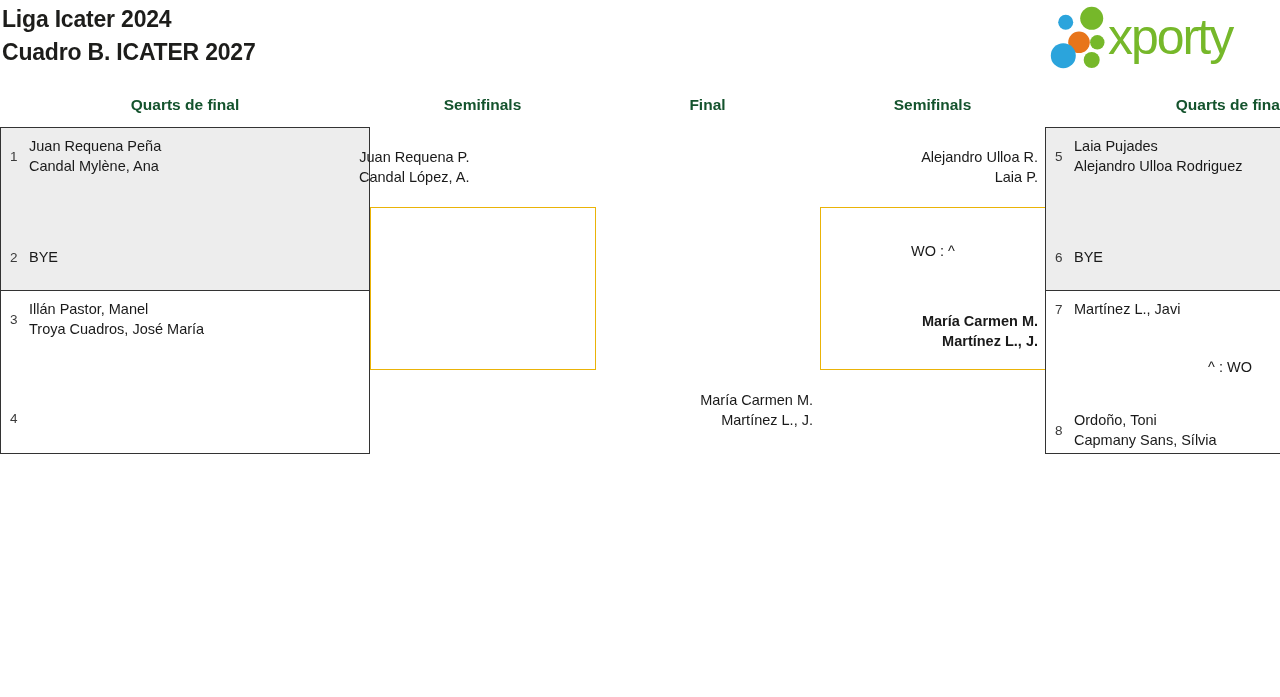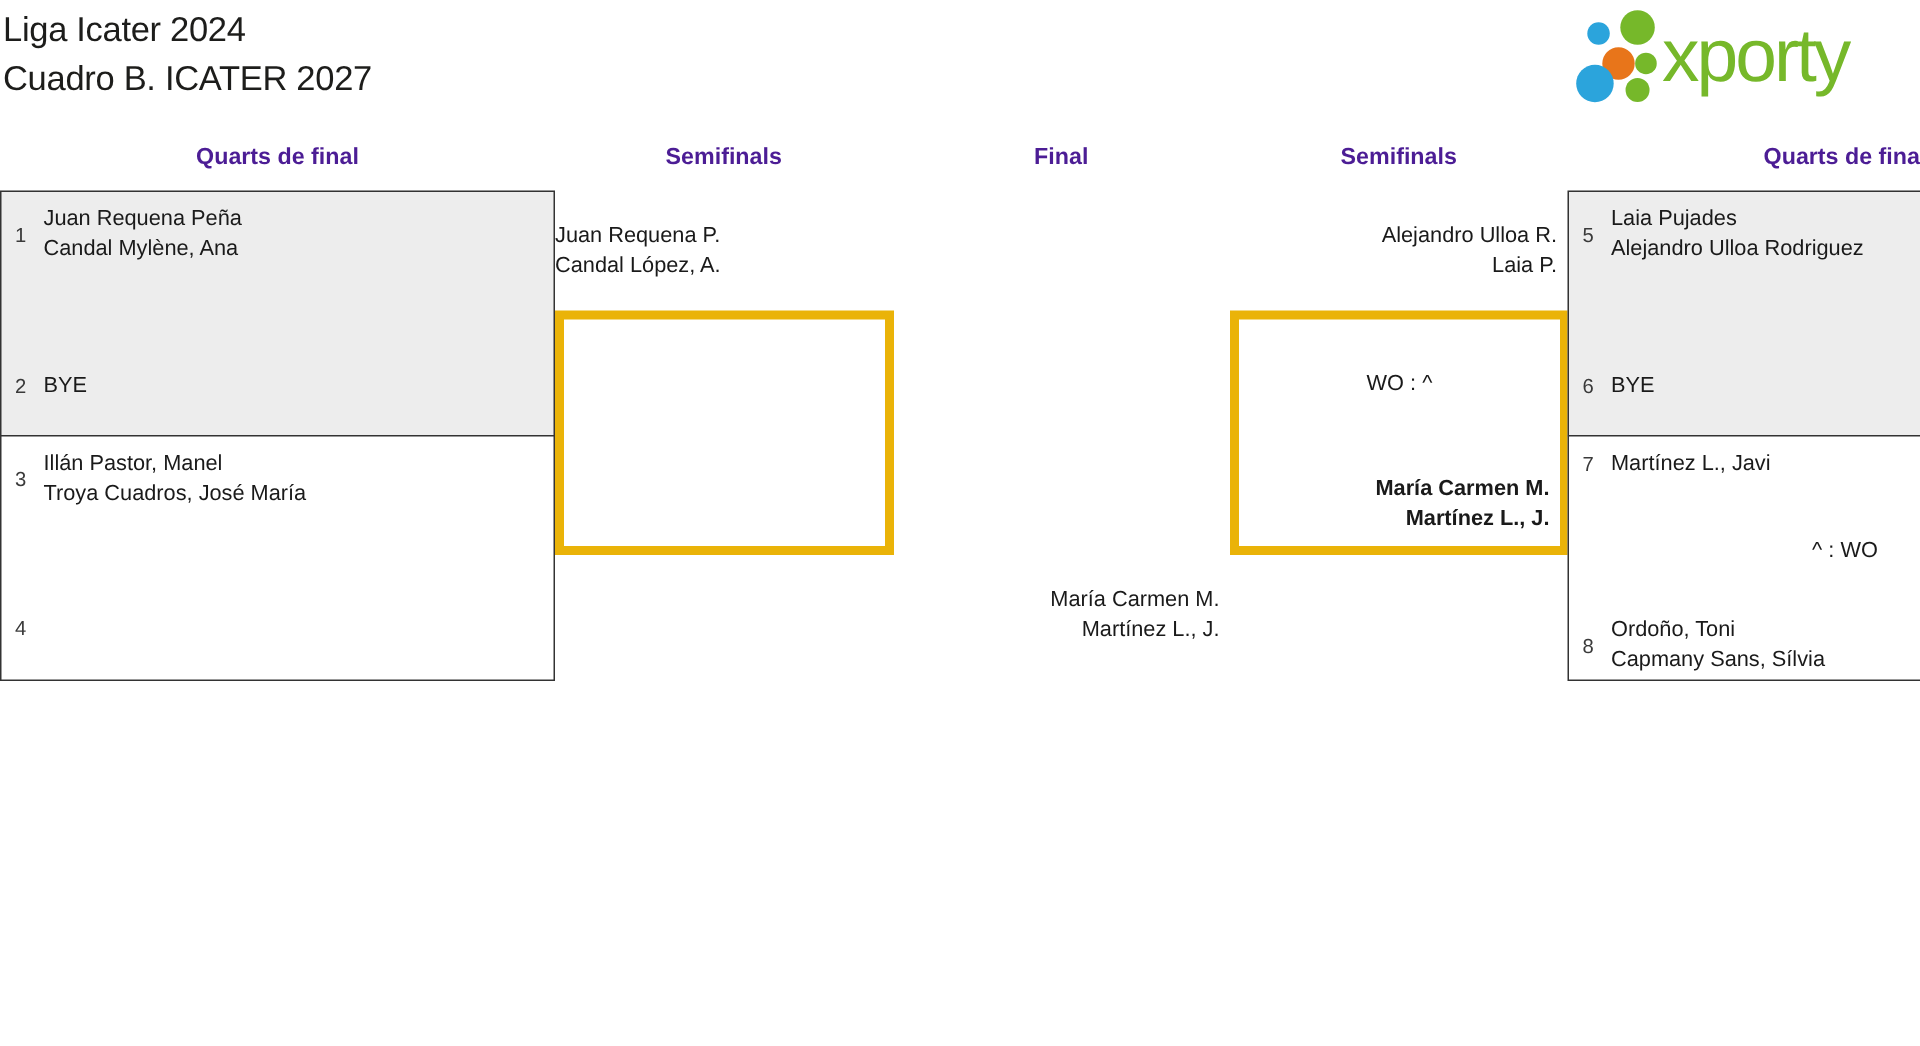--- a/index.html
+++ b/index.html
@@ -5,37 +5,37 @@
   html,body{margin:0;padding:0}
   body{
     width:1280px;height:697px;overflow:hidden;position:relative;
     background:#ffffff;color:#1a1a1a;
     font-family:"Liberation Sans",sans-serif;
     -webkit-font-smoothing:antialiased;
   }
   .abs{position:absolute}
 
   
-  .title{left:2px;top:3px;font-size:23px;line-height:33px;font-weight:400;color:#1d1d1b;letter-spacing:-0.2px}
+  .title{left:2px;top:3px;font-size:23px;line-height:33px;font-weight:700;color:#1d1d1b;letter-spacing:-0.2px}
   .logo{left:1048px;top:4px;width:230px;height:72px}
   .logo-dots{position:absolute;left:0;top:0}
   .logo-word{position:absolute;left:60px;top:4px;font-size:50px;font-weight:400;letter-spacing:-2px;color:#76B82A}
 
   
-  .round-header{top:96px;font-size:15.5px;font-weight:600;text-align:center;color:#4c1d95;white-space:nowrap}
+  .round-header{top:96px;font-size:15.5px;font-weight:600;text-align:center;color:#14532d;white-space:nowrap}
   .rh-1{left:0;width:370px}
   .rh-2{left:370px;width:225px}
   .rh-3{left:595px;width:225px}
   .rh-4{left:820px;width:225px}
   .rh-5{left:1045px;width:370px}
 
   
   .match-box{border:1px solid #333;box-sizing:border-box;width:370px;height:164px;background:#fff}
   .match-box.gray{background:#EDEDED}
-  .sf-box{border:6px solid #eab308;box-sizing:border-box;width:226px;height:163px;background:#fff}
+  .sf-box{border:1px solid #eab308;box-sizing:border-box;width:226px;height:163px;background:#fff}
 
   .qf-l1{left:0;top:127px}
   .qf-l2{left:0;top:290px}
   .qf-r1{left:1045px;top:127px}
   .qf-r2{left:1045px;top:290px}
   .sf-l{left:370px;top:207px}
   .sf-r{left:820px;top:207px}
 
   
   .slot{position:absolute;left:9px;right:6px;display:flex;align-items:center}
@@ -45,21 +45,21 @@
   .names{font-size:14.5px;line-height:19.5px;white-space:nowrap}
   .bold{font-weight:400}
 
   
   .score-center{position:absolute;left:0;width:100%;text-align:center;font-size:14.5px;color:#1a1a1a;white-space:nowrap}
   .score-qf{top:68px}
   .score-sf{top:35px}
 
   
   .conn{font-size:14.5px;line-height:19.5px;white-space:nowrap}
-  .conn-sf-left{left:370px;top:148px;text-align:left}
+  .conn-sf-left{left:359px;top:148px;text-align:right}
   .conn-sf-right{left:820px;top:148px;width:218px;text-align:right}
   .conn-final-right{left:595px;top:391px;width:218px;text-align:right}
   .sf-winner{position:absolute;right:7px;top:104px;text-align:right;font-size:14.5px;line-height:19.5px;font-weight:700;white-space:nowrap}
 </style>
 </head>
 <body>
 
 <div class="abs title">
   <div>Liga Icater 2024</div>
   <div>Cuadro B. ICATER 2027</div>

